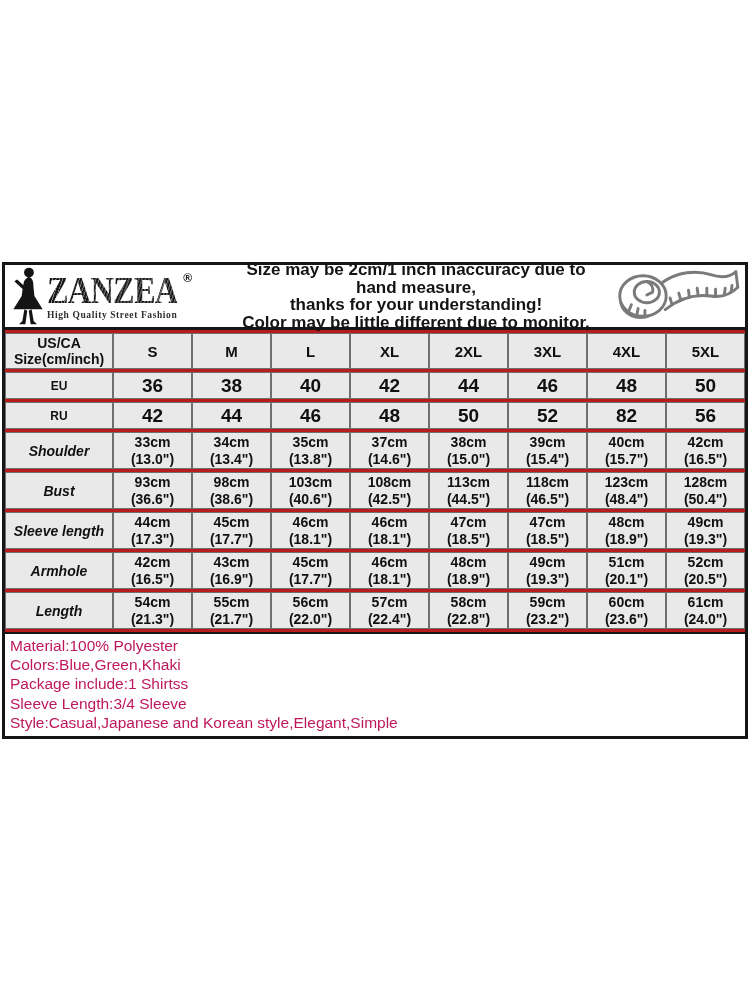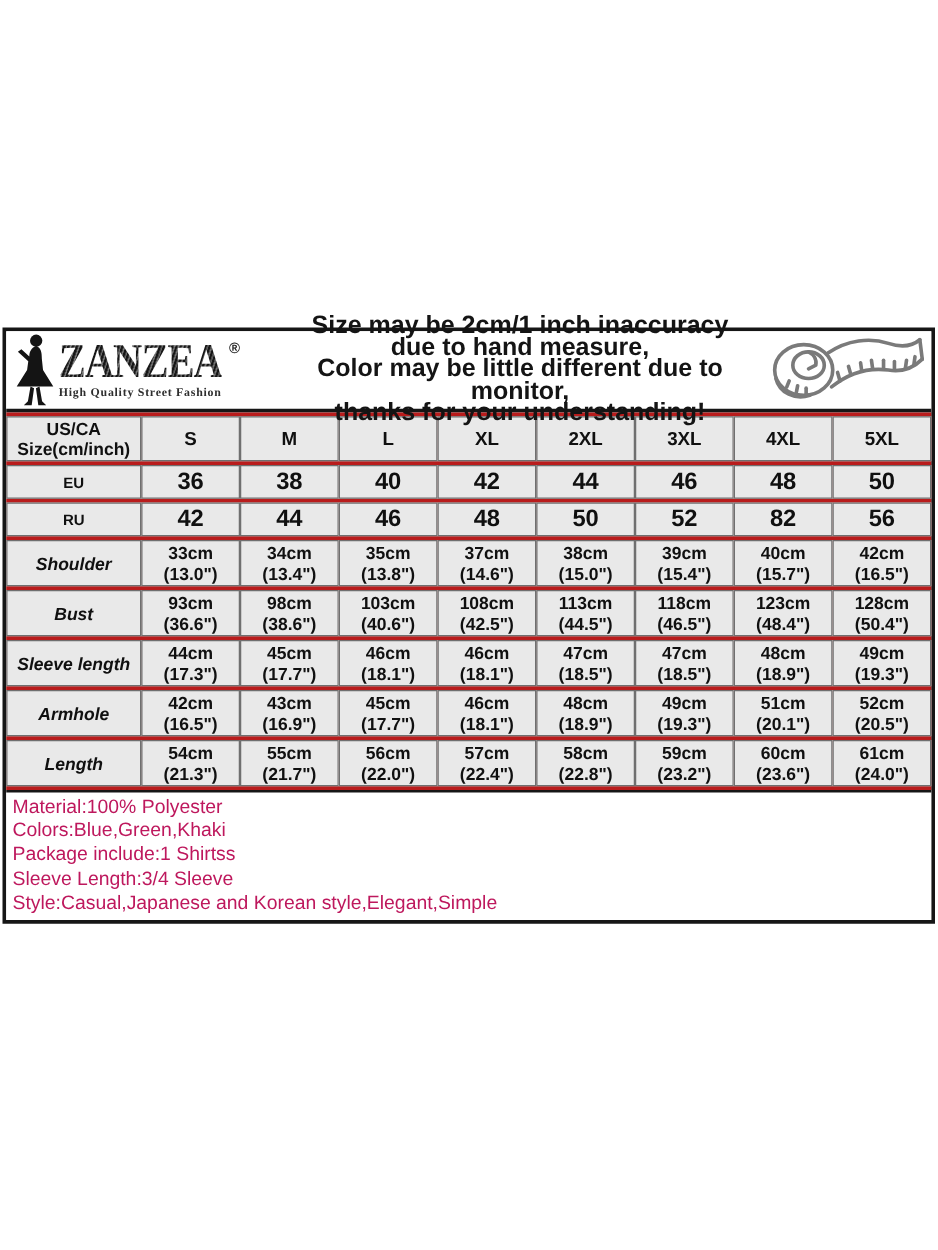--- a/index.html
+++ b/index.html
@@ -40,21 +40,21 @@
   .reg{
     display:inline-block;font-size:12px;font-weight:bold;color:#1b1b1b;
     vertical-align:top;margin-left:-12px;line-height:1;
   }
   .tagline{
     font-size:9.5px;font-weight:bold;color:#2e2e2e;
     letter-spacing:0.6px;margin-top:1px;white-space:nowrap;font-family:Liberation Serif, serif;
   }
   .disclaimer{
     flex:1 1 auto;text-align:center;font-weight:bold;
-    font-size:20px;line-height:17.5px;color:#141414;padding:0 4px;margin-left:44px;
+    font-size:17px;line-height:17.5px;color:#141414;padding:0 4px;margin-left:44px;
   }
   .tape{flex:0 0 auto;width:142px;padding-right:6px;line-height:0;}
   
   .size-table{
     width:100%;border-collapse:separate;border-spacing:0 3px;
     table-layout:fixed;background:#b91c1c;
   }
   .size-table th,.size-table td{
     border:1px solid var(--grid);background:var(--cellbg);
     text-align:center;vertical-align:middle;
@@ -95,22 +95,22 @@
       <div class="wordmark-wrap">
         <div class="wordmark-line">
           <span class="brand">ZANZEA</span><span class="reg">®</span>
         </div>
         <div class="tagline">High Quality Street Fashion</div>
       </div>
     </div>
 
     <div class="disclaimer">
         <div>Size may be 2cm/1 inch inaccuracy due to hand measure,</div>
+        <div>thanks for your understanding!</div>
         <div>Color may be little different due to monitor,</div>
-        <div>thanks for your understanding!</div>
       </div>
 
     <span class="tape">
       <svg width="138" height="60" viewBox="0 0 140 62" fill="none" stroke="#7a7a7a" stroke-width="3" stroke-linecap="round" stroke-linejoin="round" xmlns="http://www.w3.org/2000/svg">
         <ellipse cx="40" cy="31" rx="24" ry="21"></ellipse>
         <ellipse cx="44" cy="27" rx="13" ry="11"></ellipse>
         <path d="M44 16 C48 18 51 22 50 27 L44 30"></path>
         <path d="M17 38 C20 50 33 56 45 52"></path>
         <line x1="26" y1="45" x2="28" y2="40"></line>
         <line x1="34" y1="49" x2="35" y2="44"></line>

